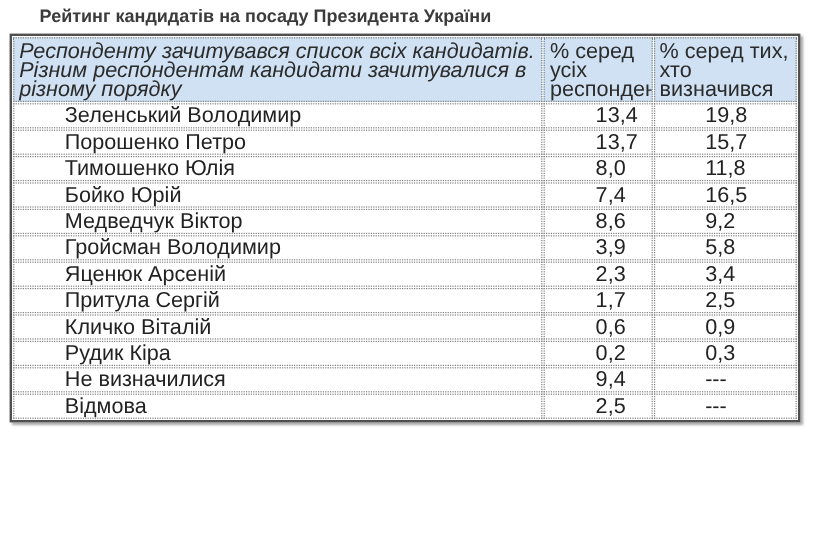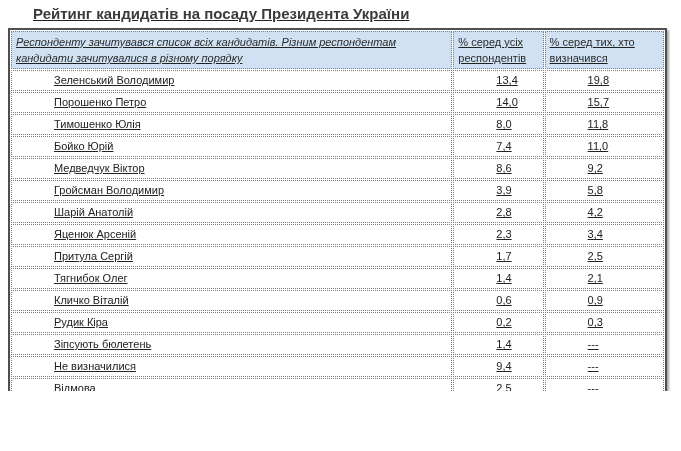--- a/index.html
+++ b/index.html
@@ -8,21 +8,20 @@
     background: #ffffff;
     font-family: "Liberation Sans", sans-serif;
     color: #222222;
   }
   .page {
     position: relative;
     width: 681px;
     height: 391px;
     background: #ffffff;
     overflow: hidden;
-    text-decoration: underline;
   }
   .page-title {
     margin: 0;
     padding: 4px 0 0 33px;
     font-size: 15px;
     line-height: 19px;
     font-weight: bold;
     color: #3b3b3b;
   }
   table.rating-table {
@@ -32,21 +31,21 @@
     border-spacing: 1px;
     border: 2px solid #4f4f4f;
     background: #ffffff;
     box-shadow: 2px 2px 2px #a8a8a8;
     table-layout: fixed;
   }
   col.c-name    { width: 440px; }
   col.c-all     { width: 90px;  }
   col.c-decided { width: 119px; }
   th, td {
-    font-size: 11px;
+    font-size: 18px;
     line-height: 15px;
     padding: 2px 4px;
     border: 1px dotted #808080;
     text-align: left;
     vertical-align: top;
     overflow: hidden;
     white-space: nowrap;
   }
   th {
     background: #cfe1f2;
@@ -78,77 +77,62 @@
       </tr>
     </thead>
     <tbody>
         <tr>
           <td>Зеленський Володимир</td>
           <td>13,4</td>
           <td>19,8</td>
         </tr>
         <tr>
           <td>Порошенко Петро</td>
-          <td>14,0</td>
+          <td>13,7</td>
           <td>15,7</td>
         </tr>
         <tr>
           <td>Тимошенко Юлія</td>
           <td>8,0</td>
           <td>11,8</td>
         </tr>
         <tr>
           <td>Бойко Юрій</td>
           <td>7,4</td>
-          <td>11,0</td>
+          <td>16,5</td>
         </tr>
         <tr>
           <td>Медведчук Віктор</td>
           <td>8,6</td>
           <td>9,2</td>
         </tr>
         <tr>
           <td>Гройсман Володимир</td>
           <td>3,9</td>
           <td>5,8</td>
         </tr>
         <tr>
-          <td>Шарій Анатолій</td>
-          <td>2,8</td>
-          <td>4,2</td>
-        </tr>
-        <tr>
           <td>Яценюк Арсеній</td>
           <td>2,3</td>
           <td>3,4</td>
         </tr>
         <tr>
           <td>Притула Сергій</td>
           <td>1,7</td>
           <td>2,5</td>
         </tr>
         <tr>
-          <td>Тягнибок Олег</td>
-          <td>1,4</td>
-          <td>2,1</td>
-        </tr>
-        <tr>
           <td>Кличко Віталій</td>
           <td>0,6</td>
           <td>0,9</td>
         </tr>
         <tr>
           <td>Рудик Кіра</td>
           <td>0,2</td>
           <td>0,3</td>
-        </tr>
-        <tr>
-          <td>Зіпсують бюлетень</td>
-          <td>1,4</td>
-          <td>---</td>
         </tr>
         <tr>
           <td>Не визначилися</td>
           <td>9,4</td>
           <td>---</td>
         </tr>
         <tr>
           <td>Відмова</td>
           <td>2,5</td>
           <td>---</td>

